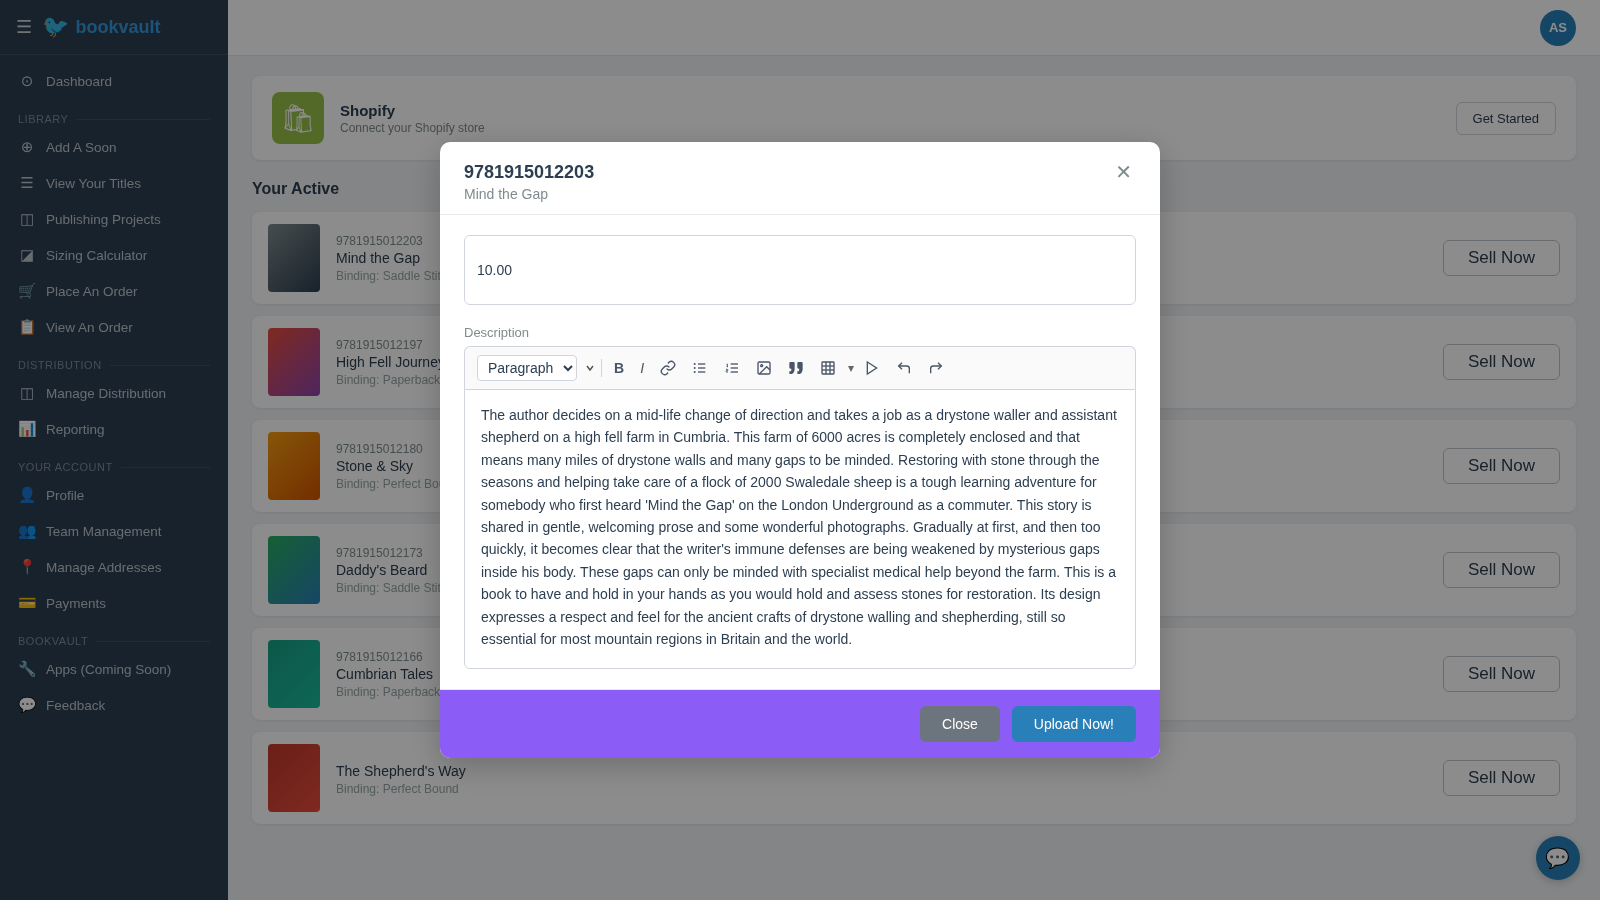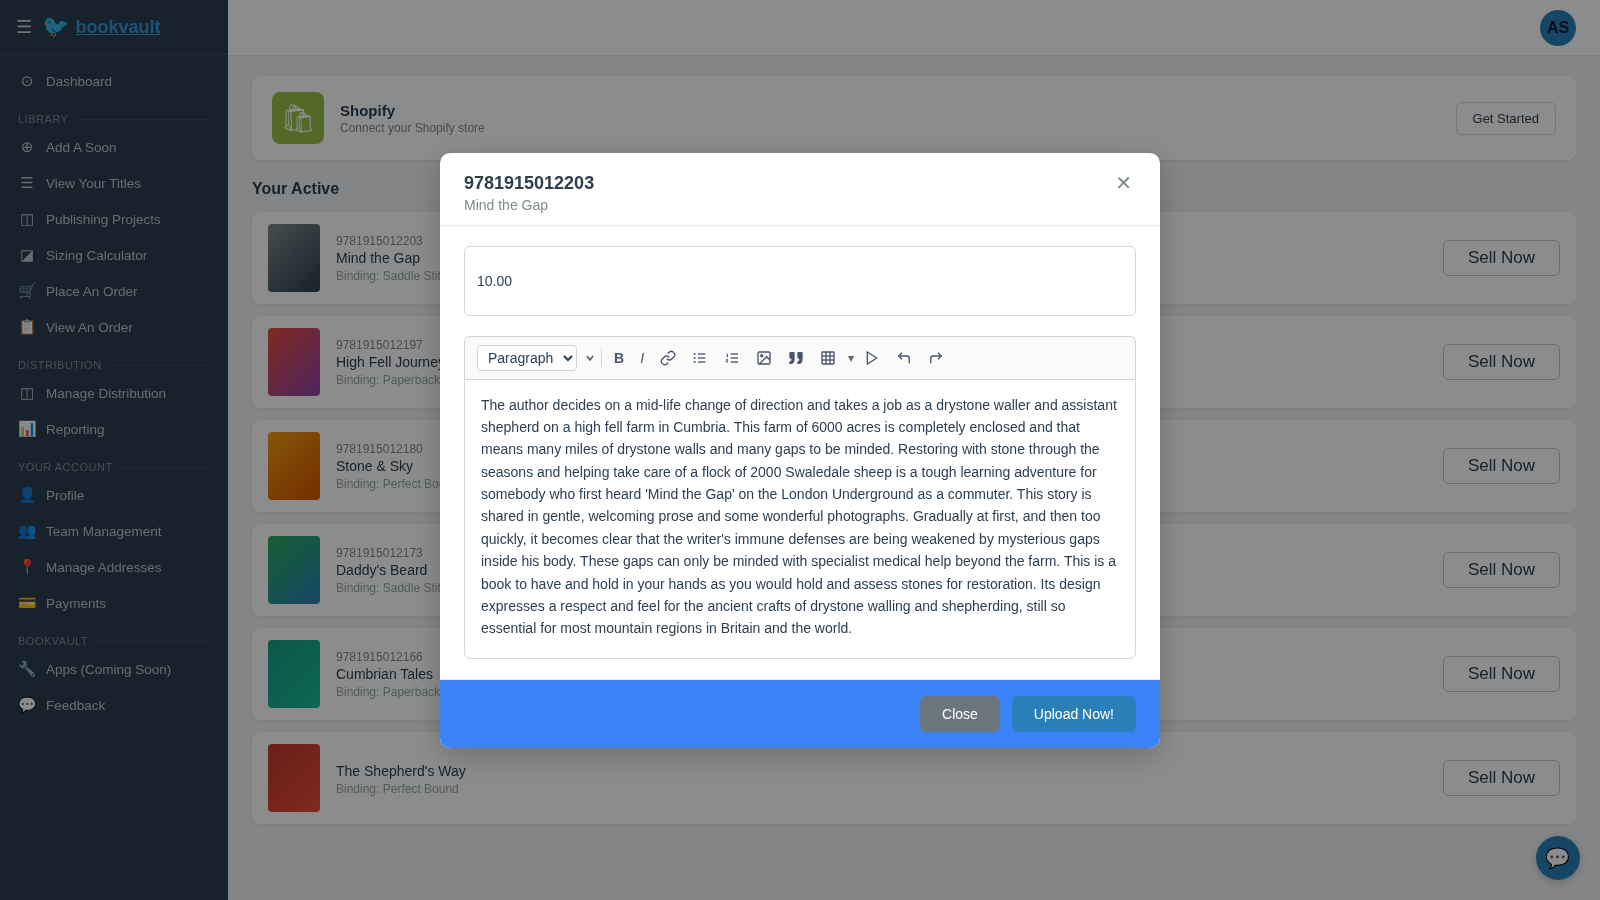--- a/index.html
+++ b/index.html
@@ -20,21 +20,21 @@
       display: flex;
       align-items: center;
       padding: 14px 16px;
       gap: 10px;
       border-bottom: 1px solid #3d4f60;
     }
     .hamburger { cursor: pointer; color: #cdd3d9; font-size: 18px; }
     .brand-logo { display: flex; align-items: center; gap: 6px; }
     .brand-logo .bird-icon { color: #3498db; font-size: 22px; }
     .brand-logo .brand-text { color: #fff; font-size: 18px; font-weight: 600; }
-    .brand-logo .brand-text span { color: #3498db; text-decoration: underline; }
+    .brand-logo .brand-text span { color: #3498db; }
 
     .sidebar-nav { padding: 8px 0; flex: 1; }
     .nav-item {
       display: flex;
       align-items: center;
       gap: 10px;
       padding: 9px 18px;
       cursor: pointer;
       font-size: 13.5px;
       color: #bcc5ce;
@@ -75,25 +75,25 @@
       align-items: center;
       justify-content: flex-end;
       padding: 0 24px;
       border-bottom: 1px solid #e0e4e8;
     }
     .avatar-circle {
       width: 36px;
       height: 36px;
       border-radius: 50%;
       background: #2980b9;
-      color: #0f172a;
+      color: #ffffff;
       display: flex;
       align-items: center;
       justify-content: center;
-      font-size: 16px;
+      font-size: 13px;
       font-weight: 700;
       cursor: pointer;
     }
 
     
     .content-area {
       padding: 20px 24px;
       overflow-y: auto;
       height: calc(900px - 56px);
       position: relative;
@@ -309,21 +309,21 @@
       color: #2c3e50;
       background: #fff;
     }
 
     .modal-footer {
       padding: 16px 24px;
       border-top: 1px solid #e8eaed;
       display: flex;
       justify-content: flex-end;
       gap: 12px;
-      background: #3b82f6;
+      background: #8b5cf6;
     }
     .btn-close {
       background: #6c757d;
       color: #fff;
       border: none;
       border-radius: 6px;
       padding: 10px 22px;
       font-size: 14px;
       cursor: pointer;
     }
@@ -538,20 +538,21 @@
         <div class="modal-title-name">Mind the Gap</div>
       </div>
       <button class="modal-close">✕</button>
     </div>
 
     <div class="modal-body">
       
       <input type="text" class="price-input" value="10.00" style="">
 
       
+      <div class="field-label">Description</div>
 
       
       <div class="editor-toolbar">
         <select class="toolbar-select">
           <option>Paragraph</option>
         </select>
         <span style="display:inline-flex;align-items:center;margin-left:4px">
           <svg width="10" height="10" viewBox="0 0 10 10">
               <path d="M2 3l3 4 3-4" fill="none" stroke="#555" stroke-width="1.5"></path>
             </svg>

